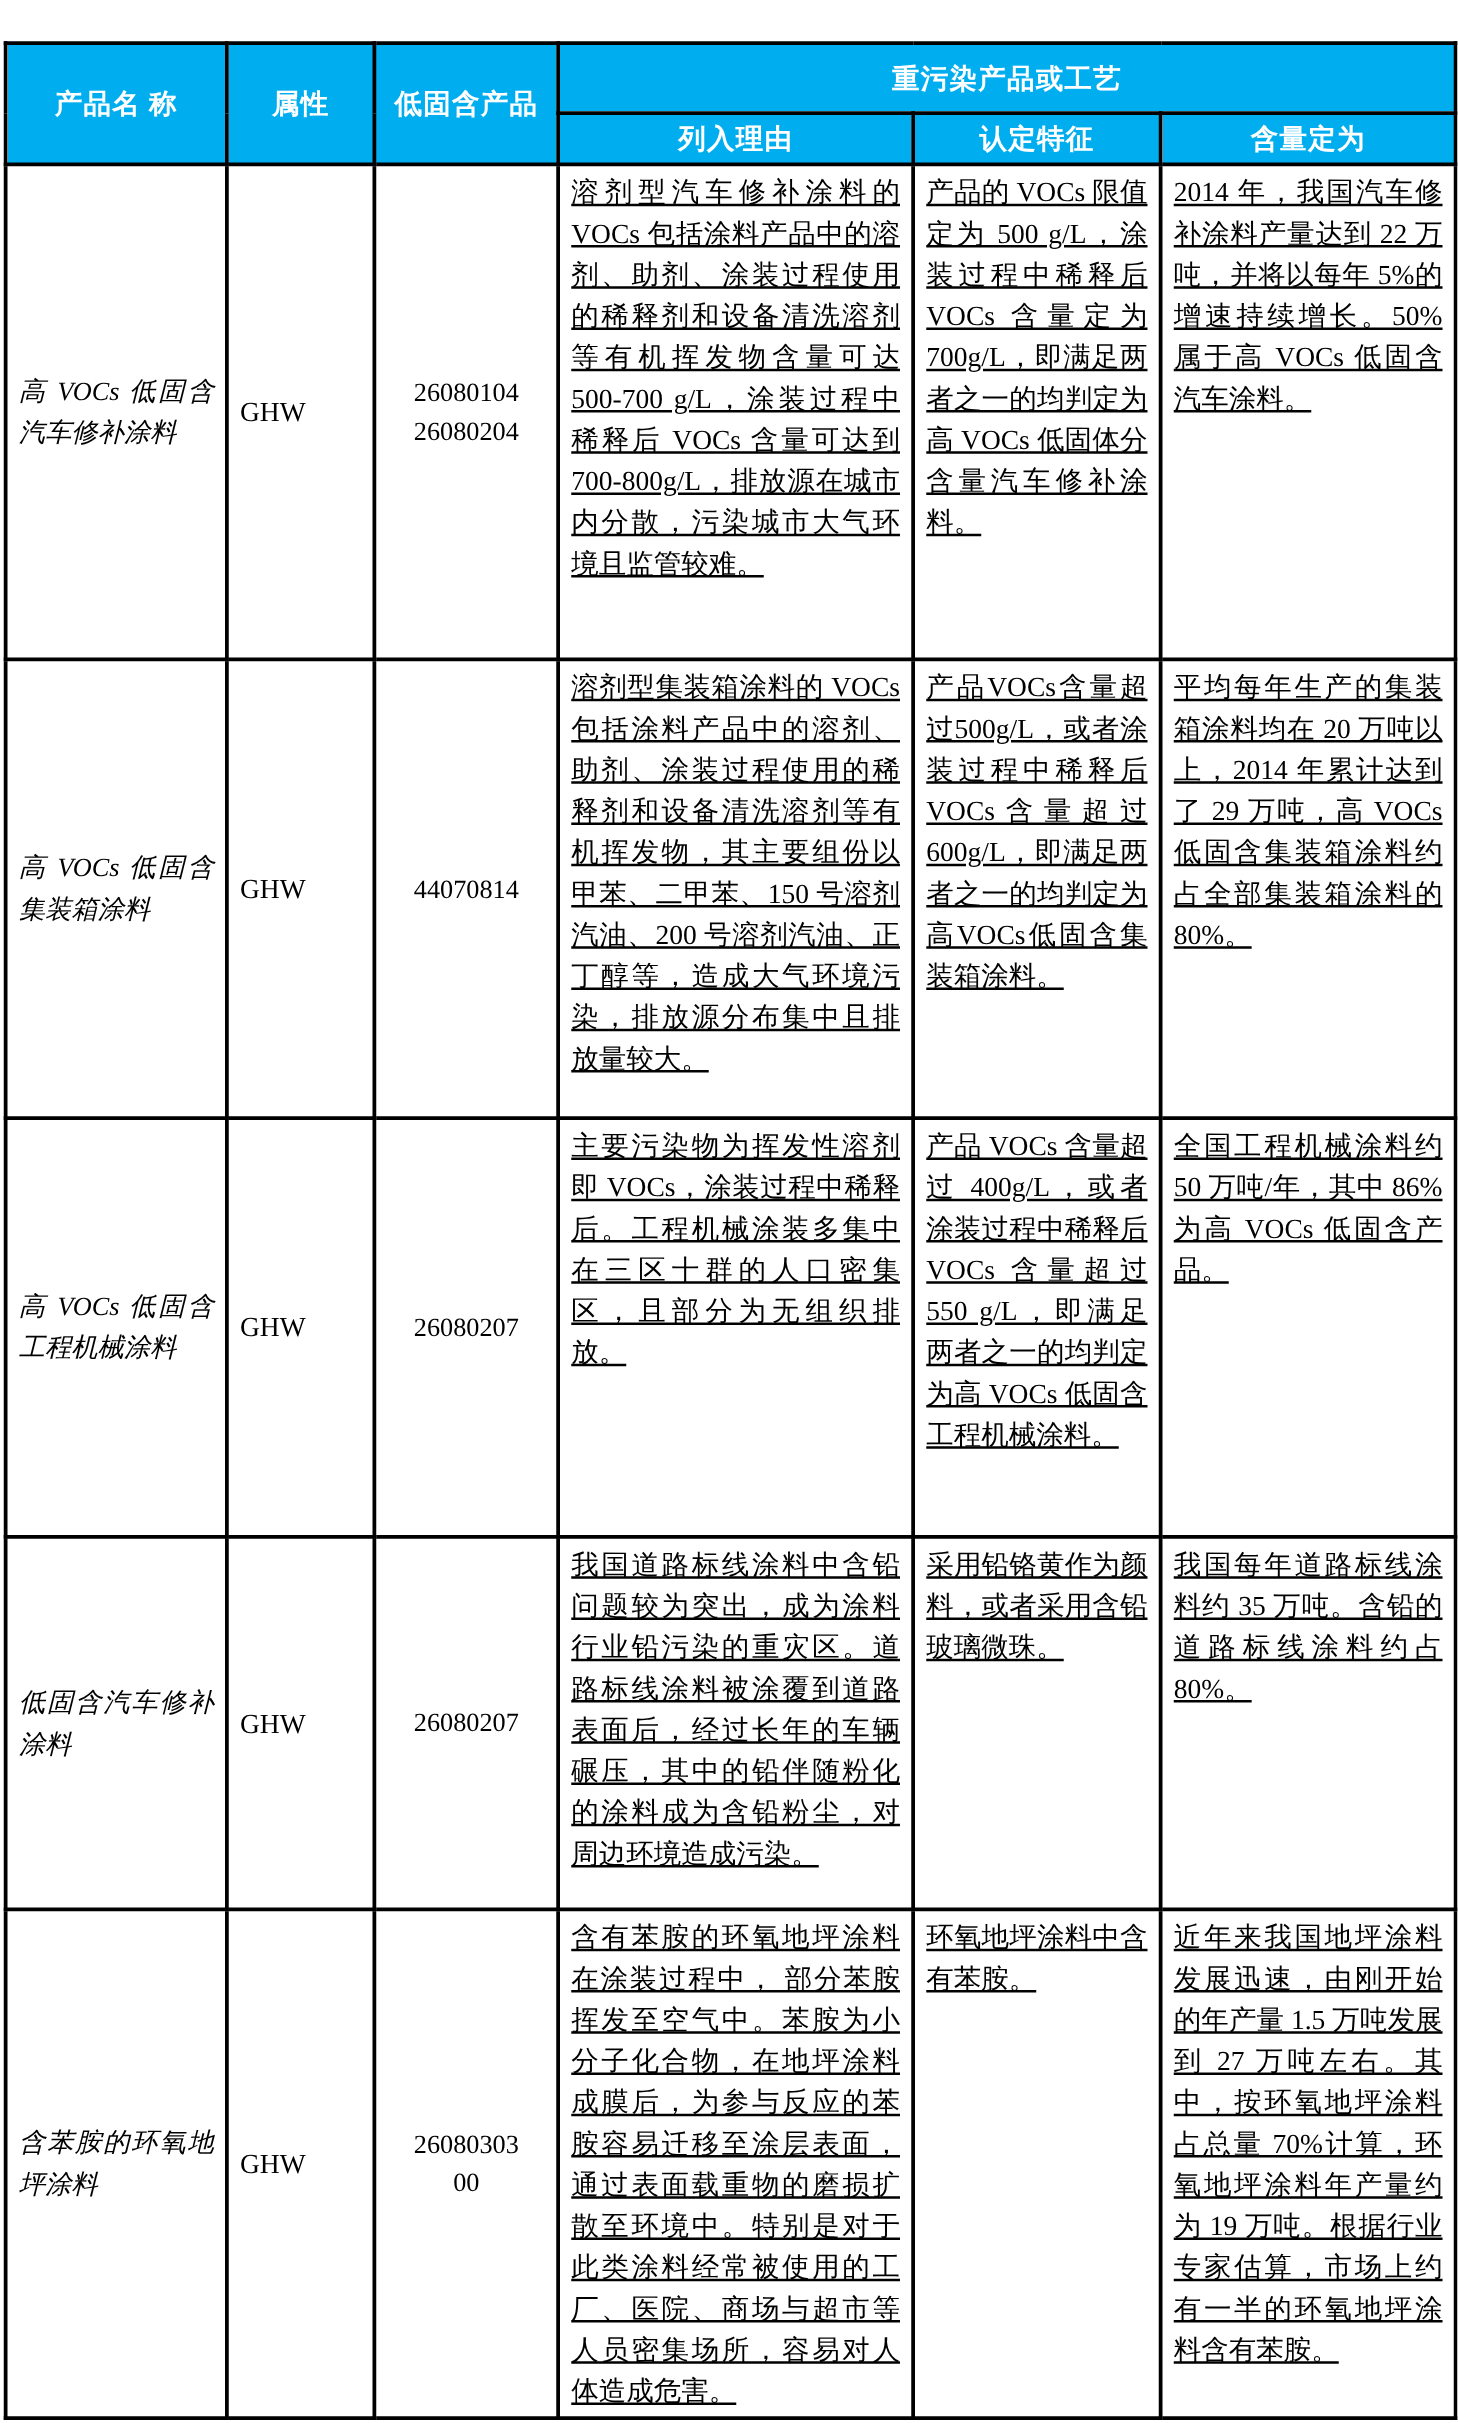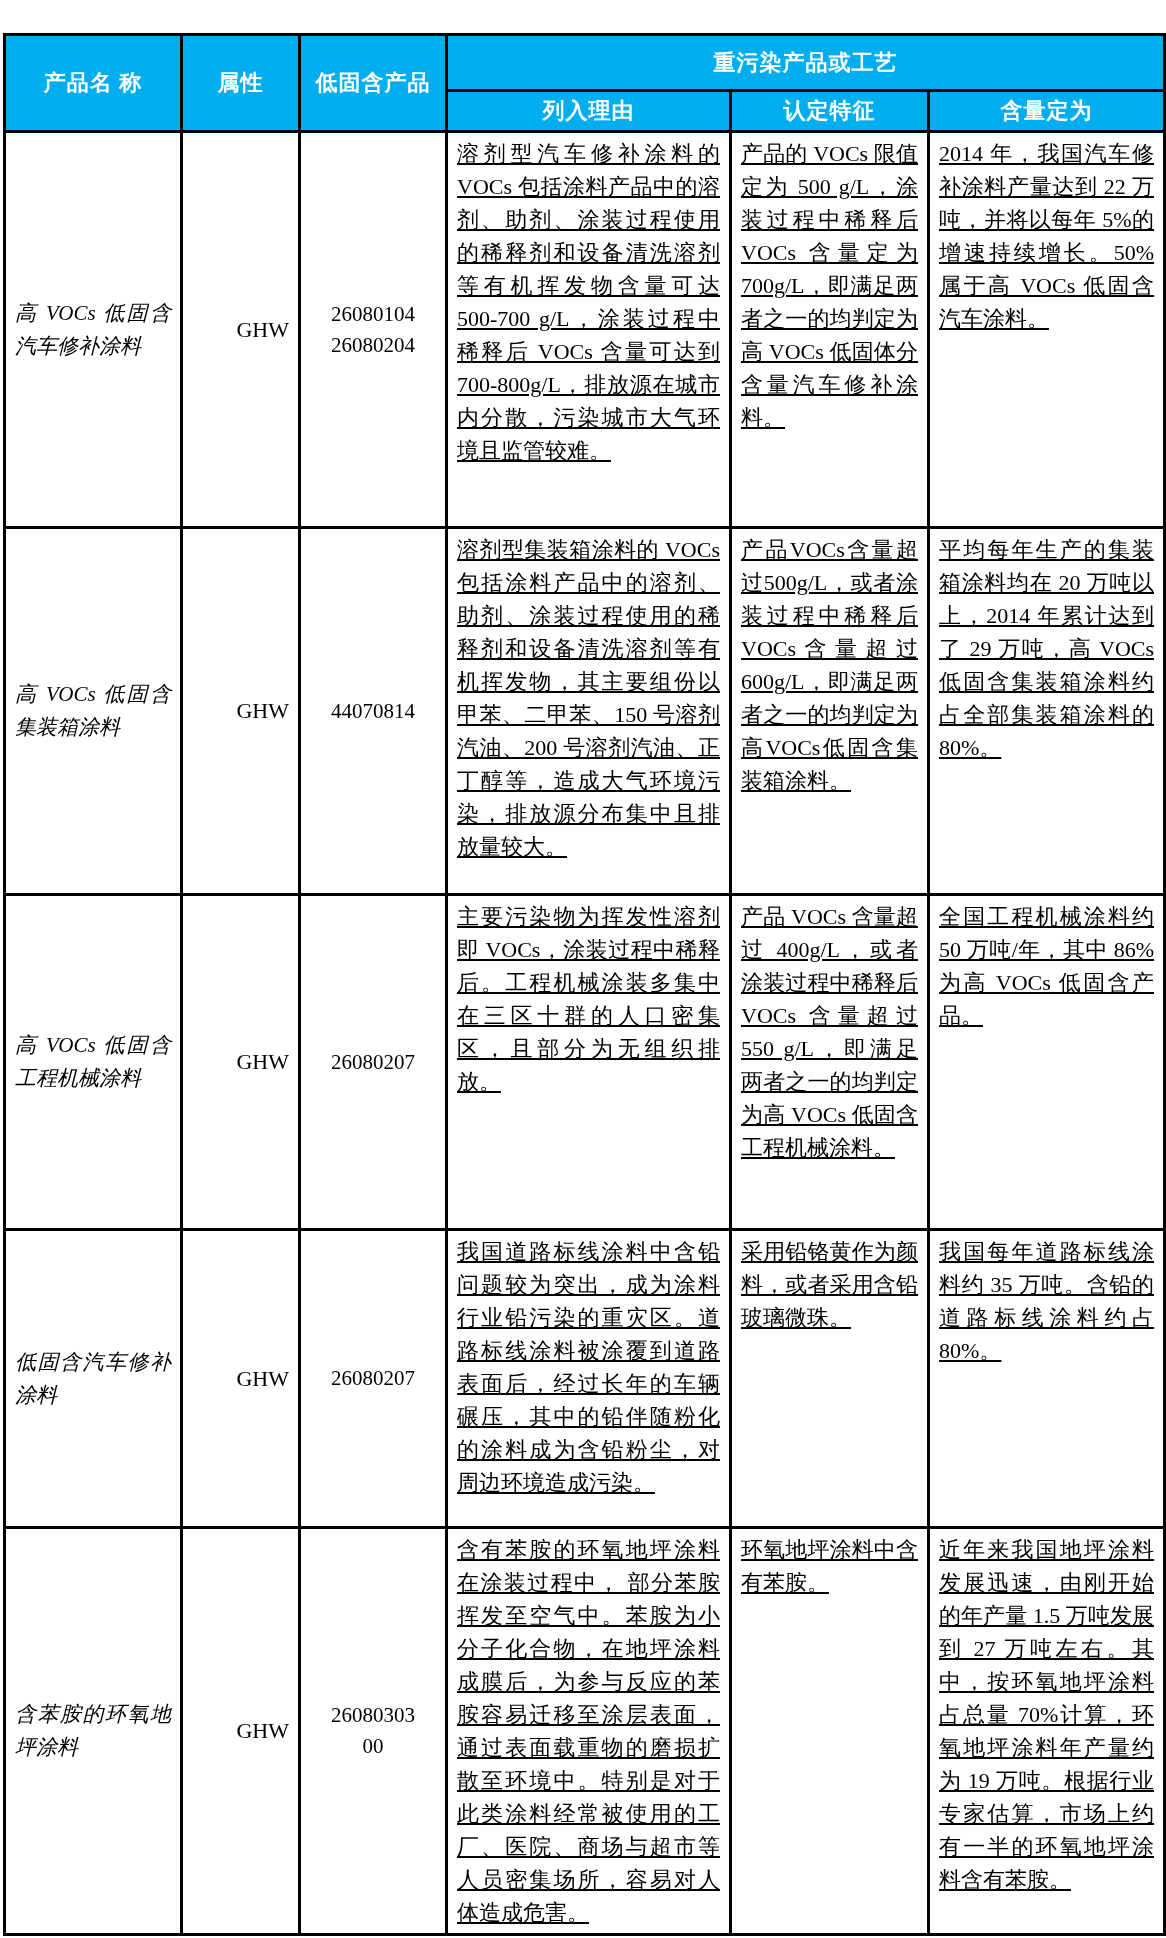--- a/index.html
+++ b/index.html
@@ -55,21 +55,21 @@
 
   td.name {
     font-size: 21px;
     line-height: 33px;
     text-align: justify;
     vertical-align: middle;
     font-style: italic;
   }
   td.attr {
     font-size: 22px;
-    text-align: right;
+    text-align: left;
     vertical-align: middle;
     font-family: "Liberation Serif", "DejaVu Serif", serif;
   }
   td.code {
     font-size: 21px;
     line-height: 31px;
     text-align: center;
     padding-left: 14px;
     vertical-align: middle;
     white-space: pre-line;

